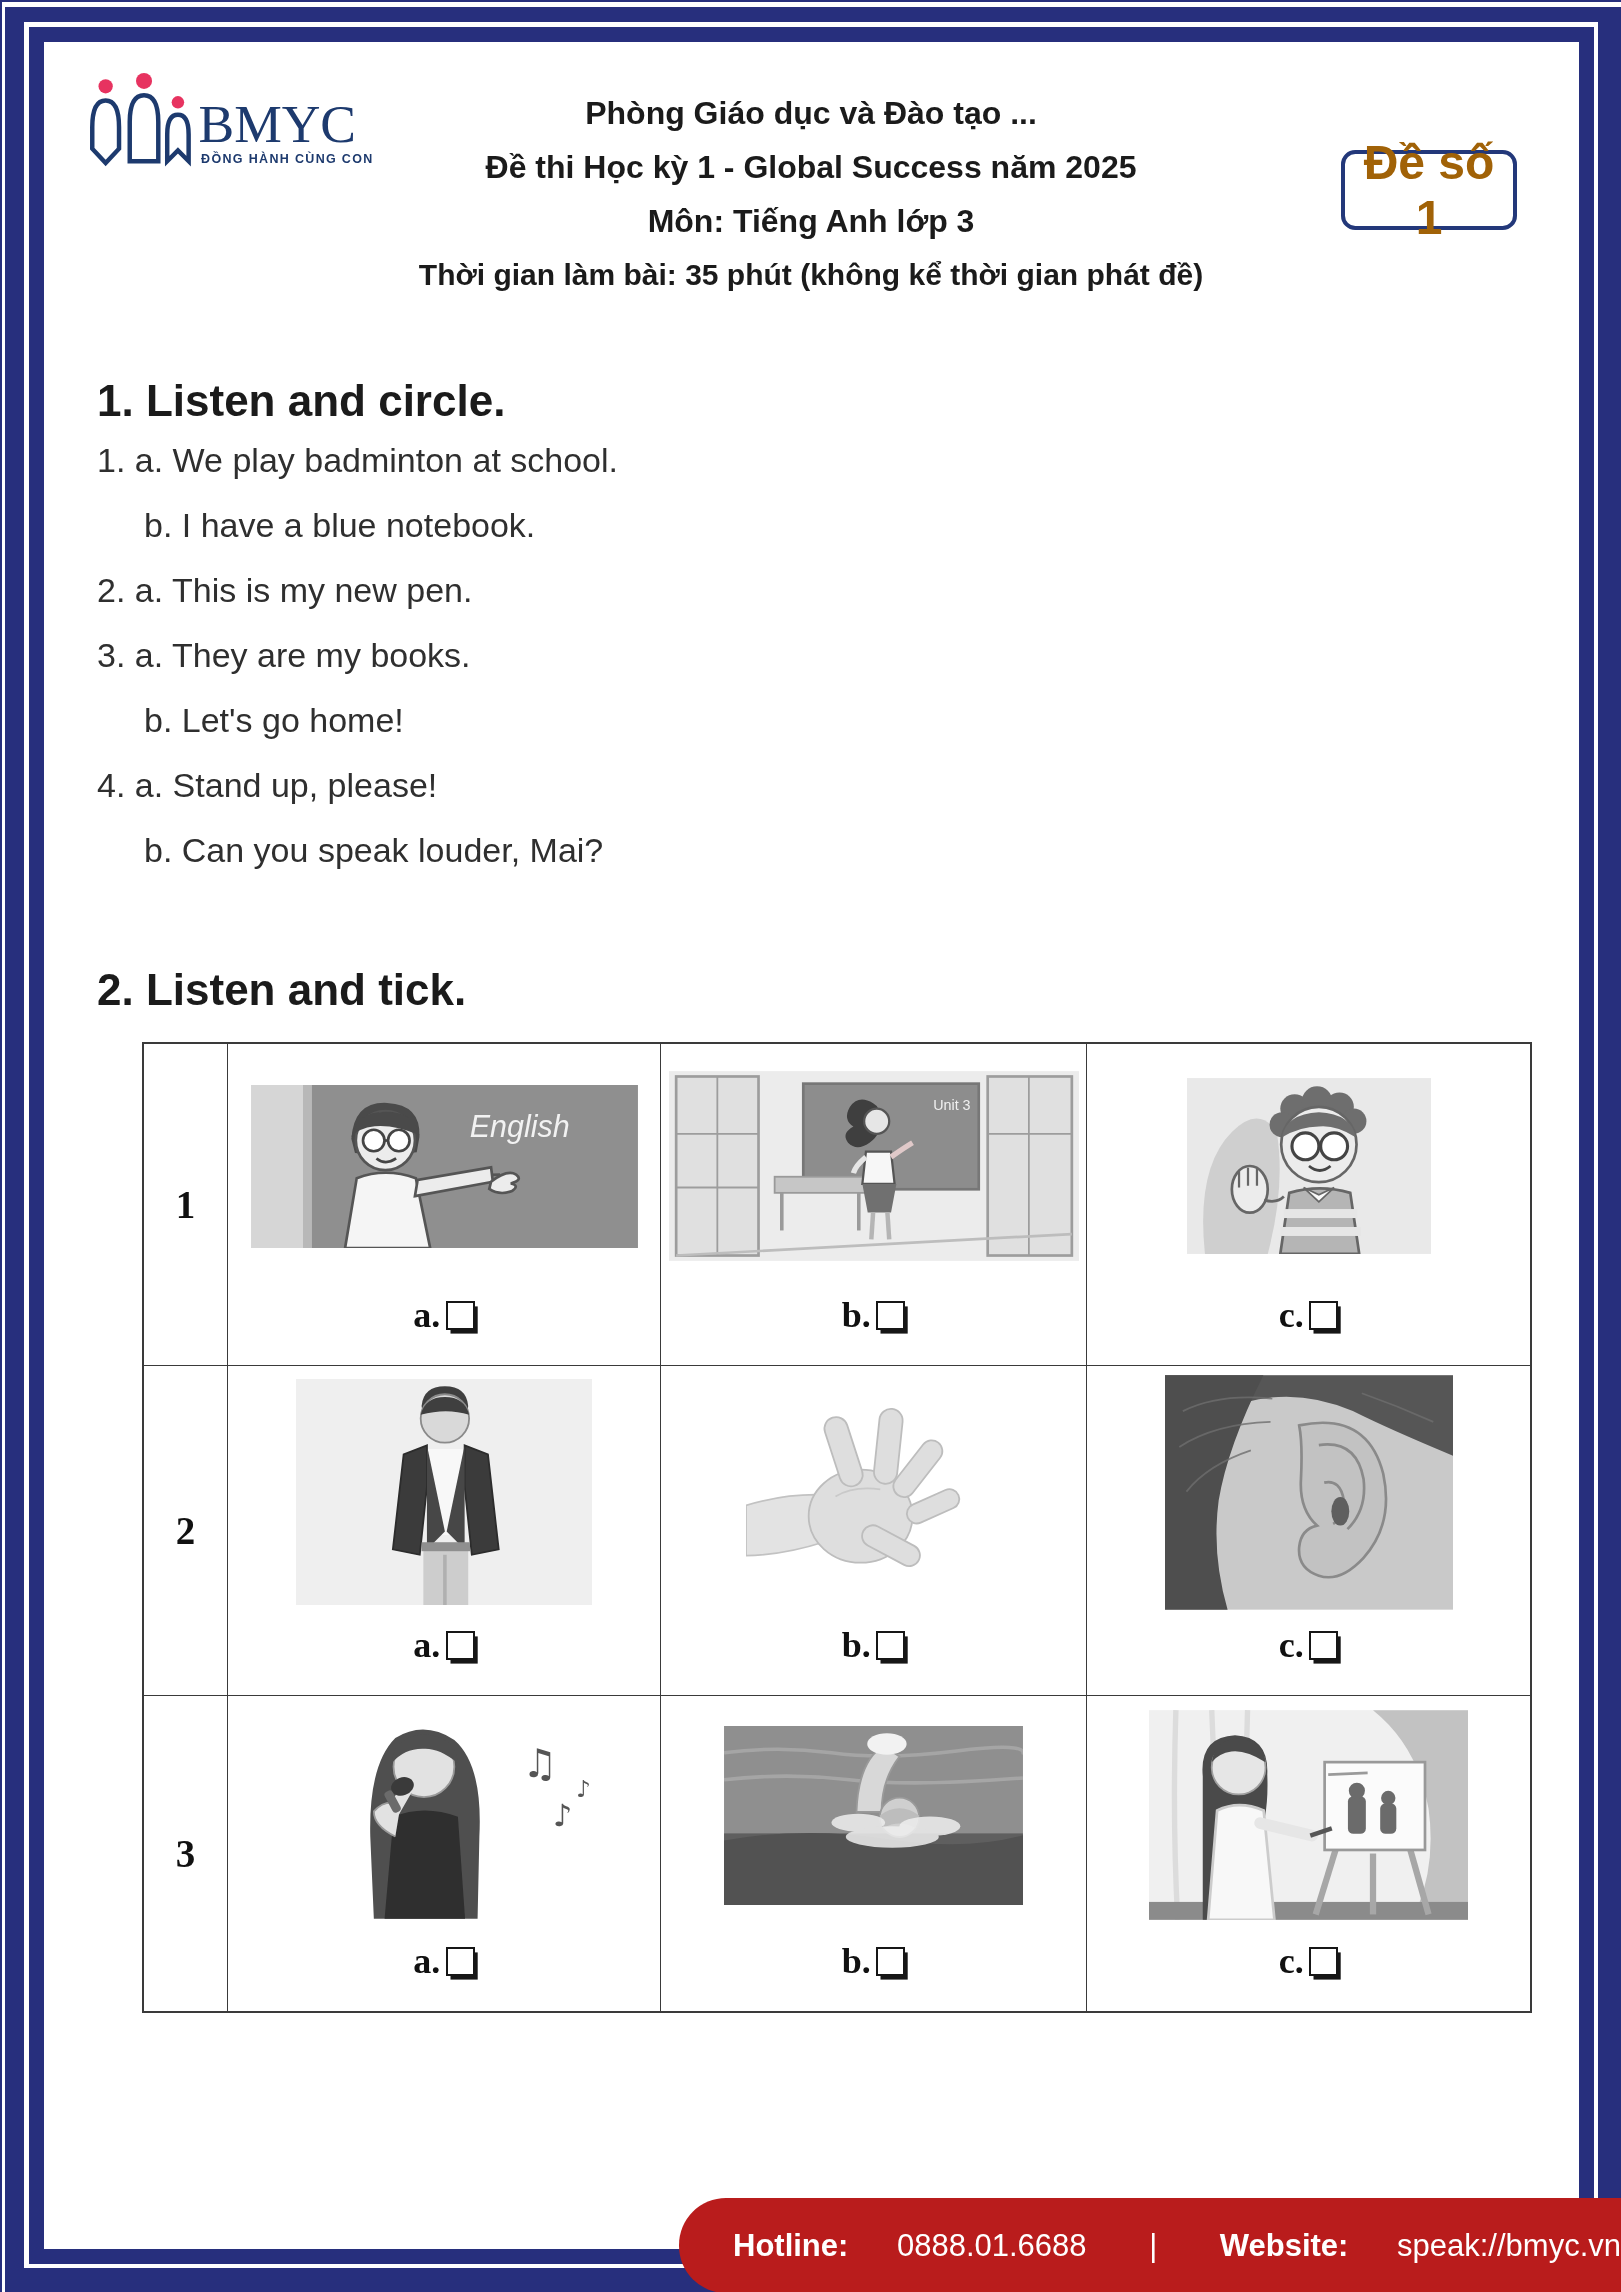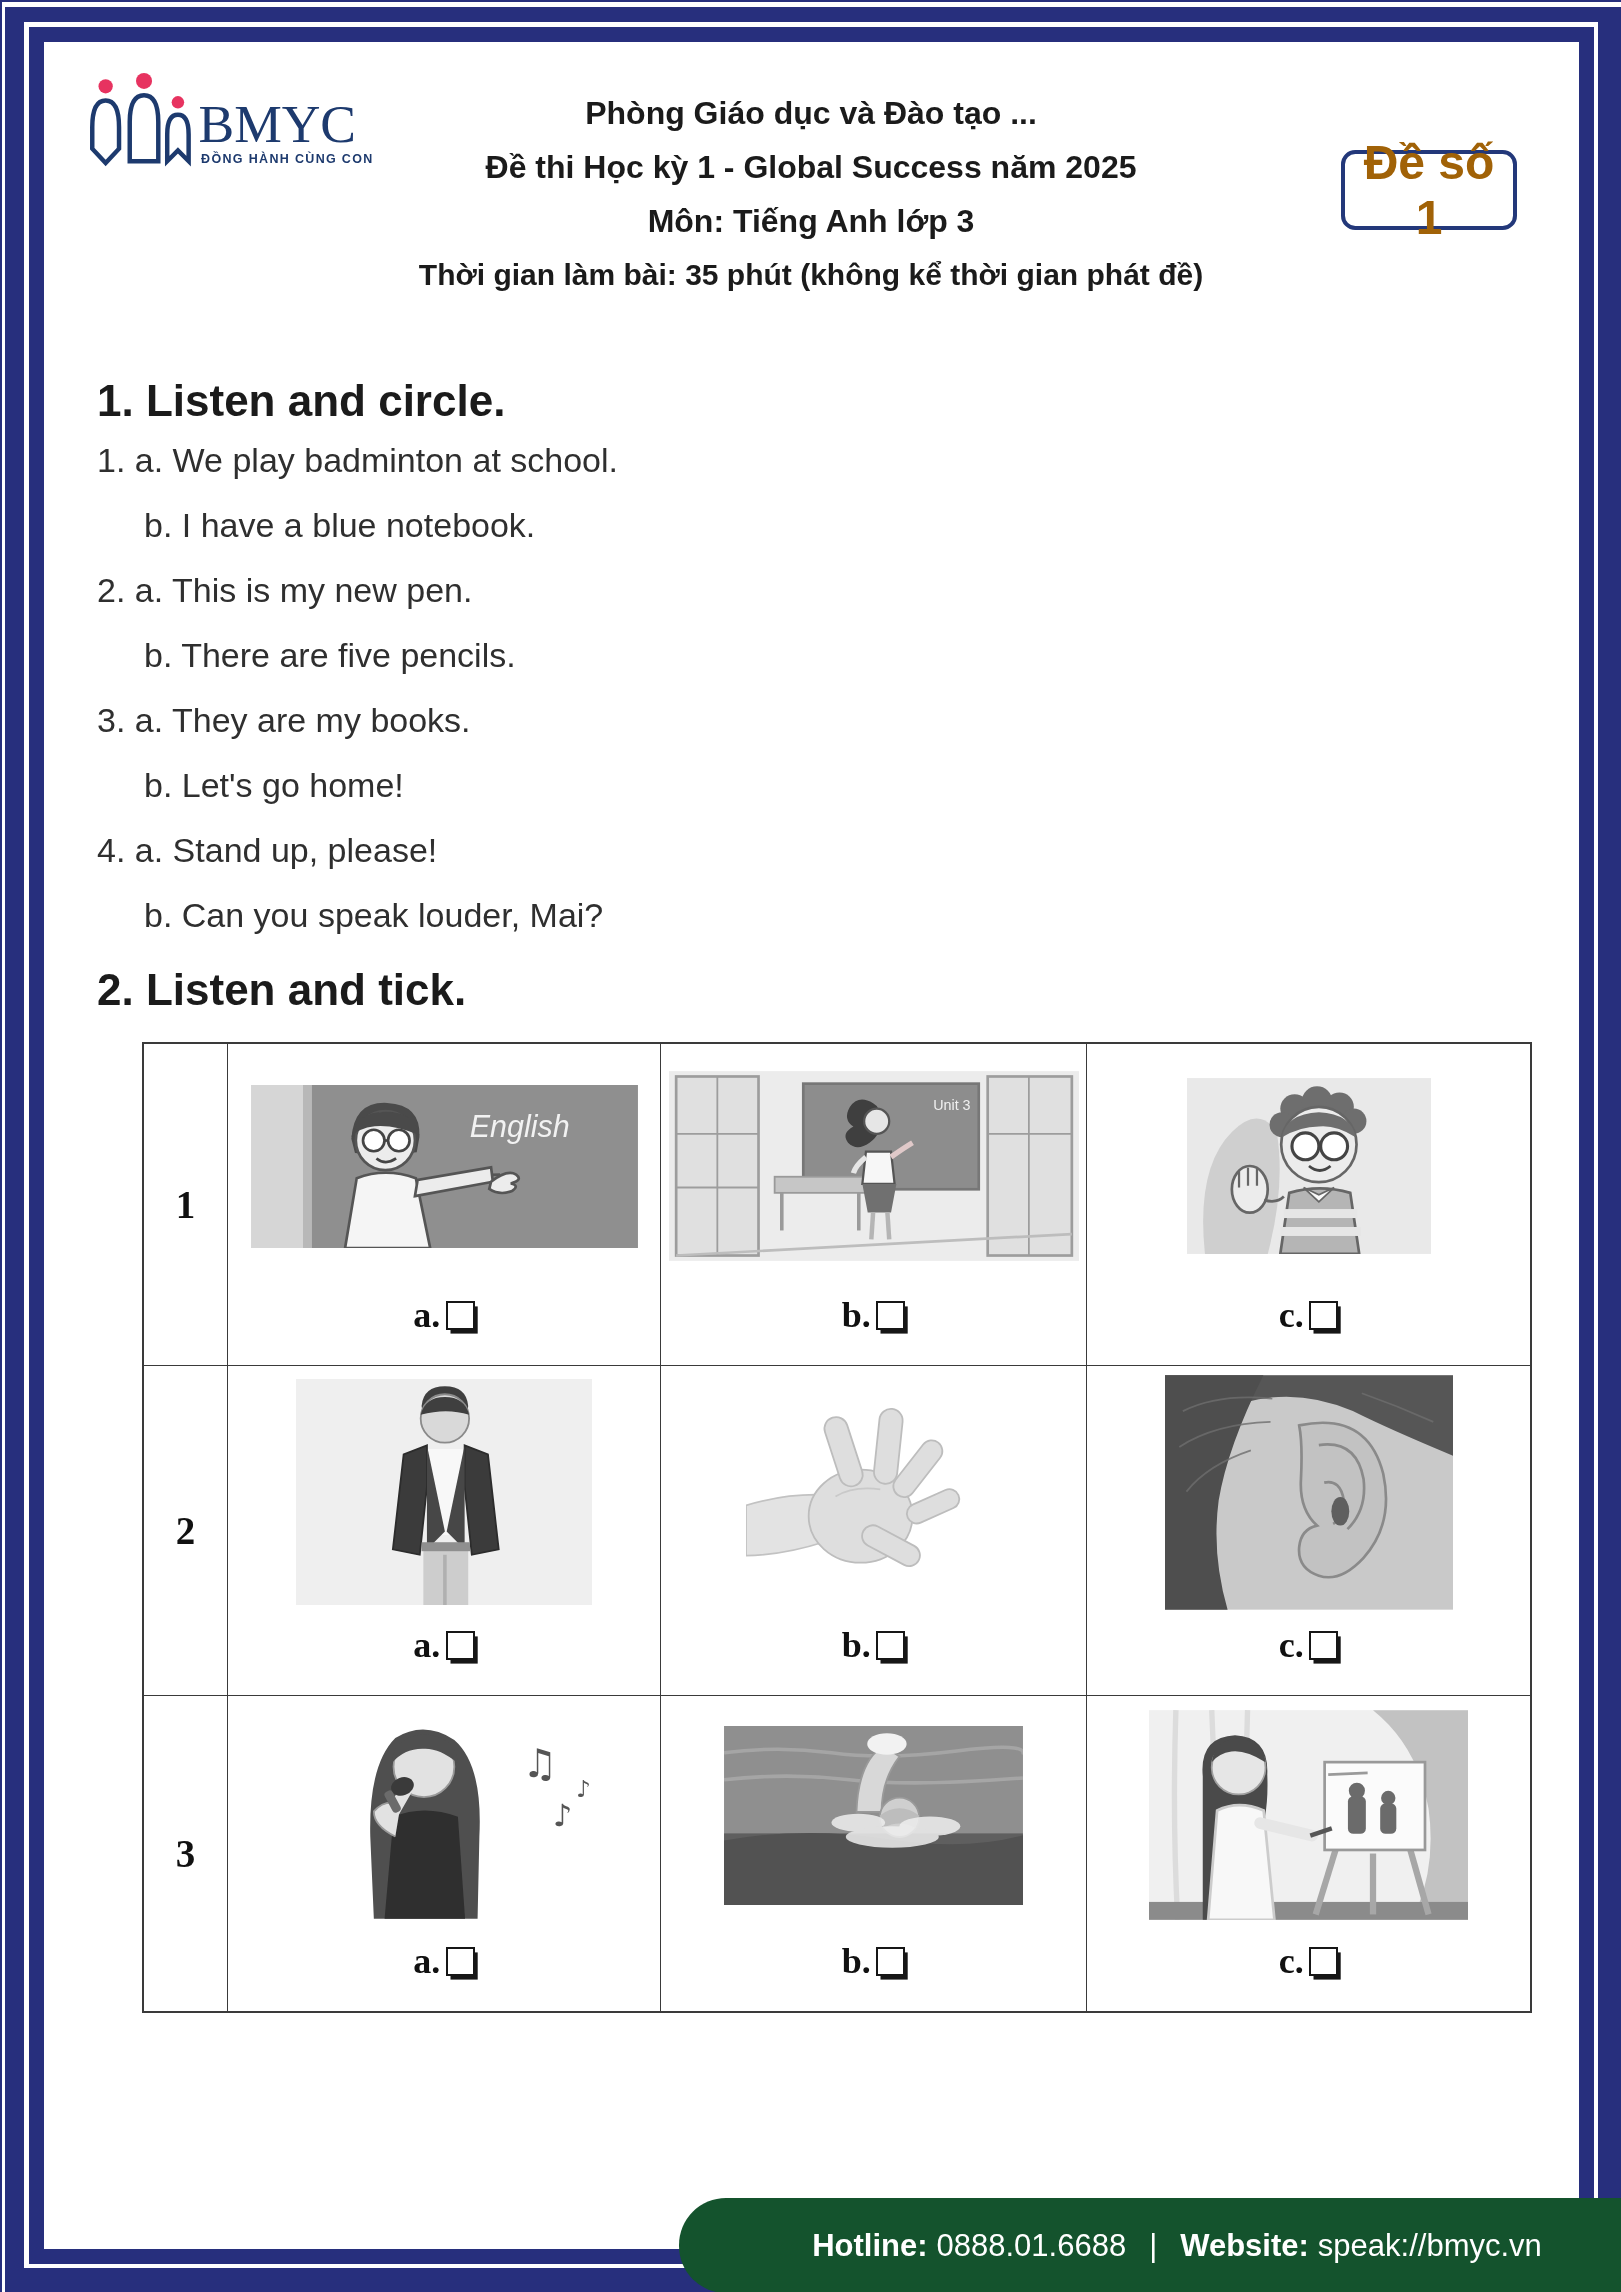--- a/index.html
+++ b/index.html
@@ -49,23 +49,23 @@
   .cap{display:inline-flex;align-items:center;margin-top:5.4px;}
   .cap-letter{font-family:"Liberation Serif", serif;font-size:36px;font-weight:700;color:#111;}
   .cb{
     width:25px;height:25px;margin-left:5.4px;background:#fff;
     border:2.7px solid #161616;box-shadow:3.6px 4.5px 0 -0.9px #161616;display:inline-block;
   }
 
   
   .footer-bar{
     position:absolute;left:679px;top:2198px;width:942px;height:95px;
-    background:#14532d;border-radius:47px 0 0 47px;
-    display:flex;align-items:center;justify-content:center;padding-left:54px;box-sizing:border-box;
-    color:#ffffff;font-size:31px;white-space:nowrap;
+    background:#b91c1c;border-radius:47px 0 0 47px;
+    display:flex;align-items:center;justify-content:space-between;padding-left:54px;box-sizing:border-box;
+    color:#ffffff;font-size:31px;white-space:nowrap;gap:16px;
   }
   .footer-bar b{font-weight:700;margin-right:9px;}
   .footer-sep{margin:0 23px;font-weight:400;}
 </style>
 </head>
 <body>
 
 <div class="frame1">
   <div class="frame2">
     <div class="frame3">
@@ -97,21 +97,20 @@
   <div class="h-line h4w">Thời gian làm bài: 35 phút (không kể thời gian phát đề)</div>
 </div>
 
 <div class="badge">Đề số 1</div>
 
 <div class="sec-title" style="top:376px;">1. Listen and circle.</div>
 <div class="s1-lines">
   <div class="s1-line">1. a. We play badminton at school.</div>
   <div class="s1-line indent">b. I have a blue notebook.</div>
   <div class="s1-line">2. a. This is my new pen.</div>
-  <div class="s1-line indent">b. There are five pencils.</div>
   <div class="s1-line">3. a. They are my books.</div>
   <div class="s1-line indent">b. Let's go home!</div>
   <div class="s1-line">4. a. Stand up, please!</div>
   <div class="s1-line indent">b. Can you speak louder, Mai?</div>
 </div>
 
 <div class="sec-title" style="top:965px;">2. Listen and tick.</div>
 
 <div class="tick-table">
 

